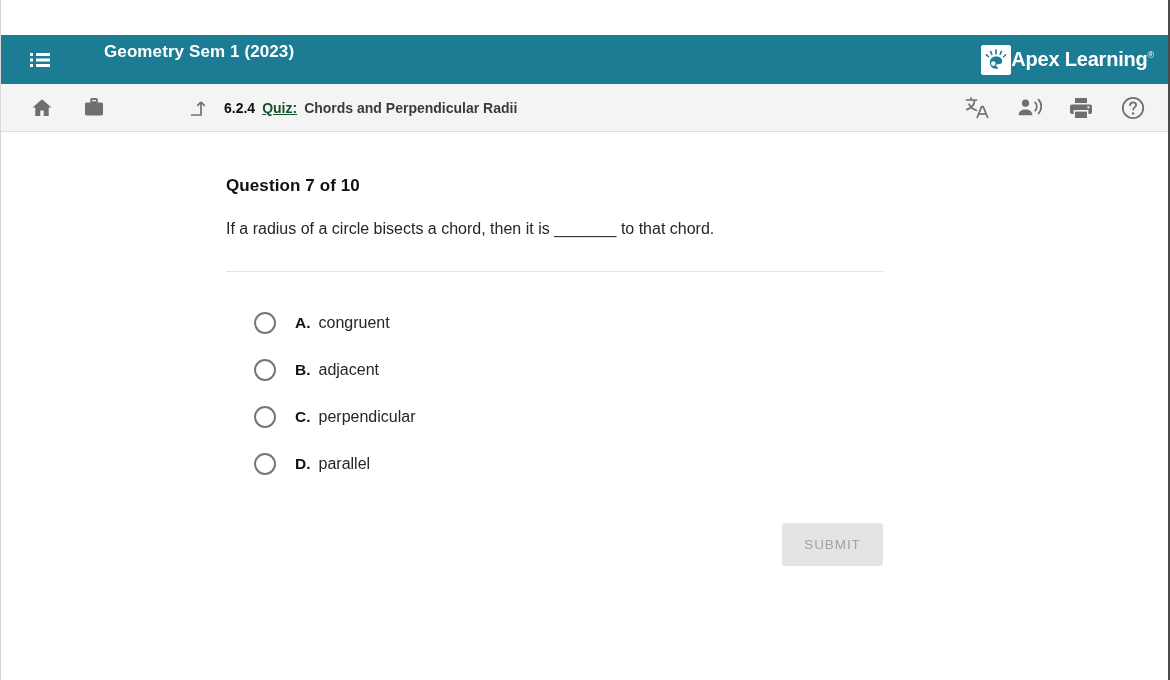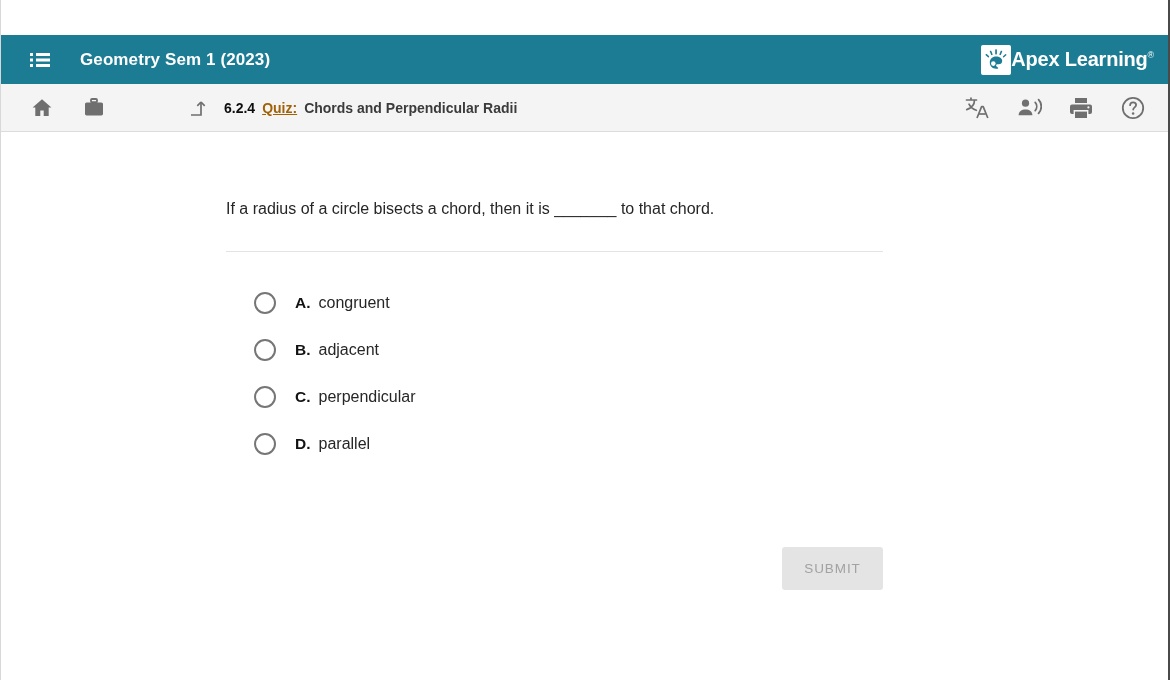--- a/index.html
+++ b/index.html
@@ -34,21 +34,22 @@
     top: 35px; left: 0;
     width: 1170px;
     height: 49px;
     background: #1c7c94;
     display: flex;
     align-items: center;
   }
 
   .appbar-left {
     display: flex;
-    align-items: center;
+    align-items: flex-start;
+    gap: 24px;
   }
 
   .list-icon-btn {
     width: 36px;
     height: 36px;
     margin-left: 22px;
     display: flex;
     align-items: center;
     justify-content: center;
     cursor: pointer;
@@ -119,21 +120,21 @@
   .crumb {
     margin-left: 12px;
     font-size: 14px;
     color: #1f1f1f;
     white-space: nowrap;
     display: flex;
     align-items: baseline;
     gap: 7px;
   }
   .crumb .num   { font-weight: bold; color: #0d0d0d; }
-  .crumb .kind  { font-weight: bold; color: #a16207; text-decoration: underline; }
+  .crumb .kind  { font-weight: bold; color: #14532d; text-decoration: underline; }
   .crumb .name  { font-weight: bold; color: #3b3b3b; }
 
   .toolbar-right {
     margin-left: auto;
     margin-right: 24px;
     display: flex;
     align-items: center;
     gap: 26px;
   }
 
@@ -221,21 +222,20 @@
     width: 101px;
     height: 43px;
     background: #e4e4e4;
     border: none;
     border-radius: 3px;
     color: #a2a2a2;
     font-size: 13.5px;
     font-family: "Liberation Sans", sans-serif;
     letter-spacing: .9px;
     cursor: default;
-    margin-top: 24px;
   }
 
   
   .win-border-r {
     position: absolute;
     top: 0; right: 0;
     width: 2px;
     height: 680px;
     background: #4a4a4a;
   }
@@ -351,20 +351,21 @@
           <path d="M10.1 10.2c0-1.7 1.3-2.9 3-2.9 1.8 0 3 1.1 3 2.7 0 2.3-2.9 2.4-2.9 4.6" fill="none" stroke="#6f6f6f" stroke-width="1.8" stroke-linecap="round"></path>
           <circle cx="13.1" cy="18.5" r="1.25" fill="#6f6f6f"></circle>
         </svg>
       </div>
     </div>
   </div>
 
   <div class="content">
     <div class="q-wrap">
 
+      <div class="q-heading">Question 7 of 10</div>
 
       <div class="q-prompt">If a radius of a circle bisects a chord, then it is _______ to that chord.</div>
 
       <div class="divider"></div>
 
       <div class="options">
 
         <div class="option">
           <span class="radio"></span>
           <span class="opt-letter">A.</span>

